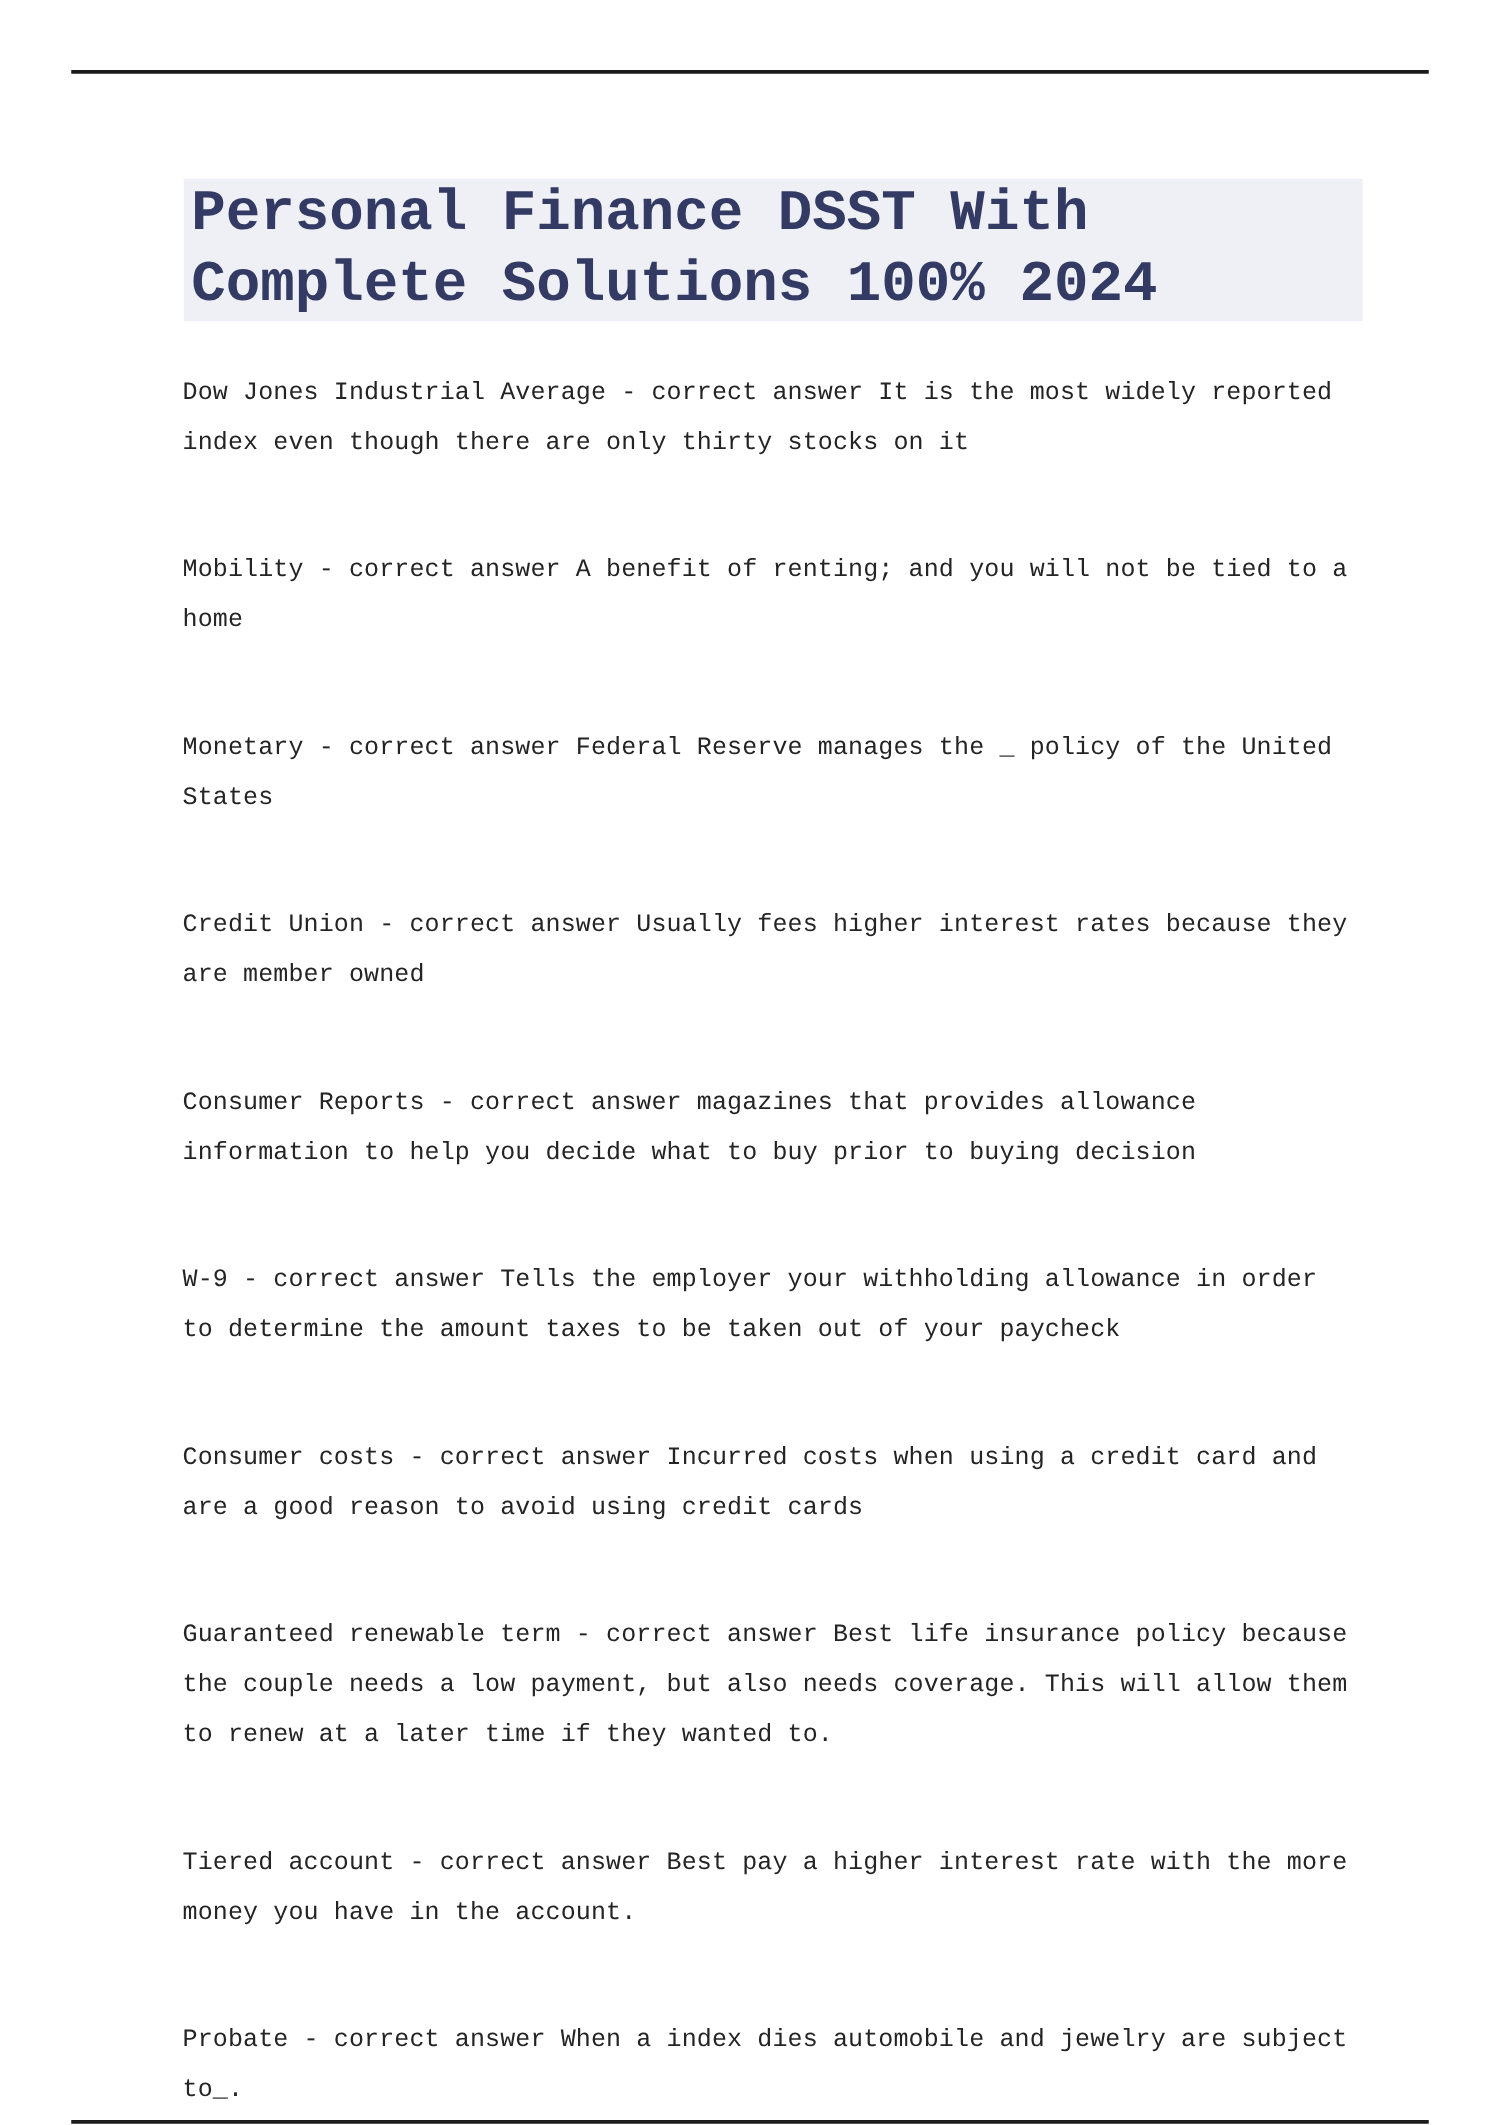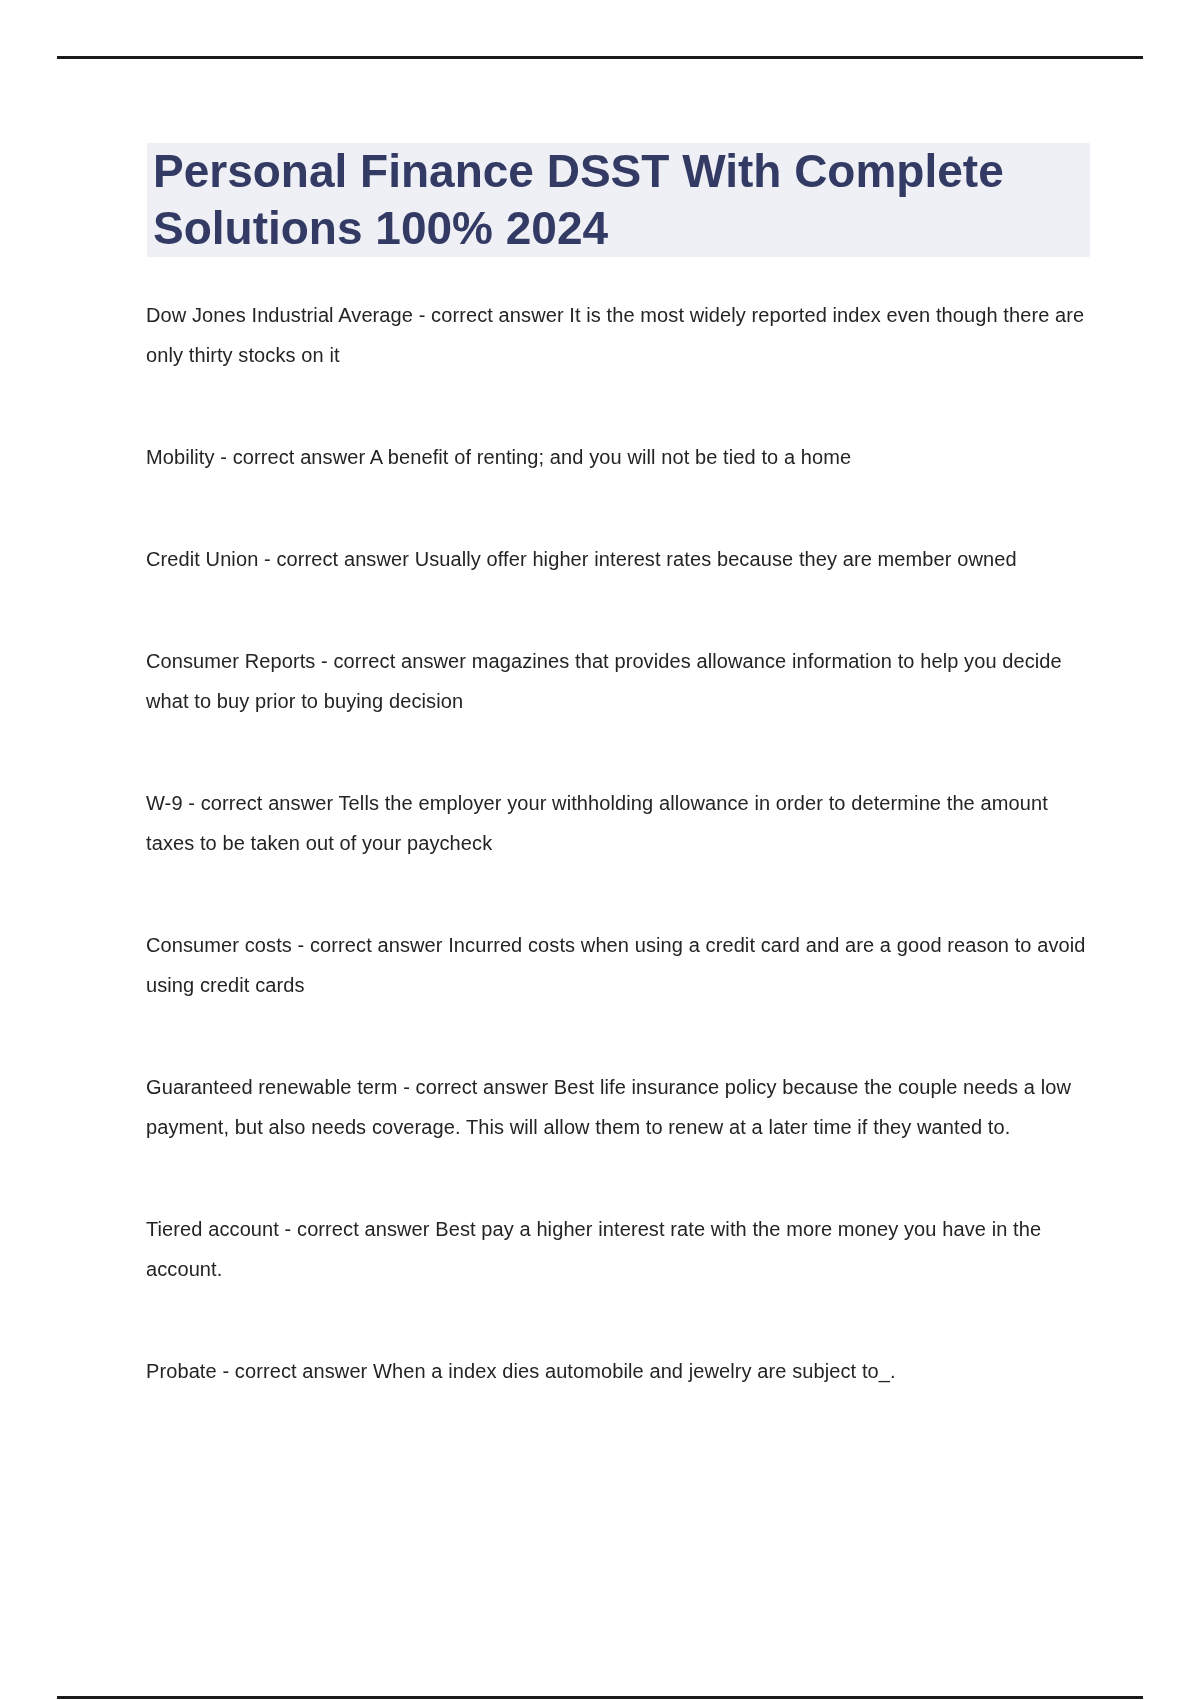--- a/index.html
+++ b/index.html
@@ -6,21 +6,21 @@
     margin: 0;
     padding: 0;
     background: #ffffff;
   }
   .page {
     position: relative;
     width: 1200px;
     height: 1700px;
     background: #ffffff;
     overflow: hidden;
-    font-family: Liberation Sans, sans-serif;
+    font-family: Liberation Mono, monospace;
   }
   .rule {
     position: absolute;
     left: 57px;
     width: 1086px;
     height: 3px;
     background: #1b1b1b;
   }
   .rule.top { top: 56px; }
   .rule.bottom { top: 1696px; }
@@ -63,21 +63,22 @@
 
   <div class="rule top"></div>
 
   <div class="title-block">
     <h1>Personal Finance DSST With Complete Solutions 100% 2024</h1>
   </div>
 
   <div class="qa-list">
       <p class="qa">Dow Jones Industrial Average - correct answer It is the most widely reported index even though there are only thirty stocks on it</p>
       <p class="qa">Mobility - correct answer A benefit of renting; and you will not be tied to a home</p>
-      <p class="qa">Credit Union - correct answer Usually offer higher interest rates because they are member owned</p>
+      <p class="qa">Monetary - correct answer Federal Reserve manages the _ policy of the United States</p>
+      <p class="qa">Credit Union - correct answer Usually fees higher interest rates because they are member owned</p>
       <p class="qa">Consumer Reports - correct answer magazines that provides allowance information to help you decide what to buy prior to buying decision</p>
       <p class="qa">W-9 - correct answer Tells the employer your withholding allowance in order to determine the amount taxes to be taken out of your paycheck</p>
       <p class="qa">Consumer costs - correct answer Incurred costs when using a credit card and are a good reason to avoid using credit cards</p>
       <p class="qa">Guaranteed renewable term - correct answer Best life insurance policy because the couple needs a low payment, but also needs coverage. This will allow them to renew at a later time if they wanted to.</p>
       <p class="qa">Tiered account - correct answer Best pay a higher interest rate with the more money you have in the account.</p>
       <p class="qa">Probate - correct answer When a index dies automobile and jewelry are subject to_.</p>
     </div>
 
   <div class="rule bottom"></div>
 

